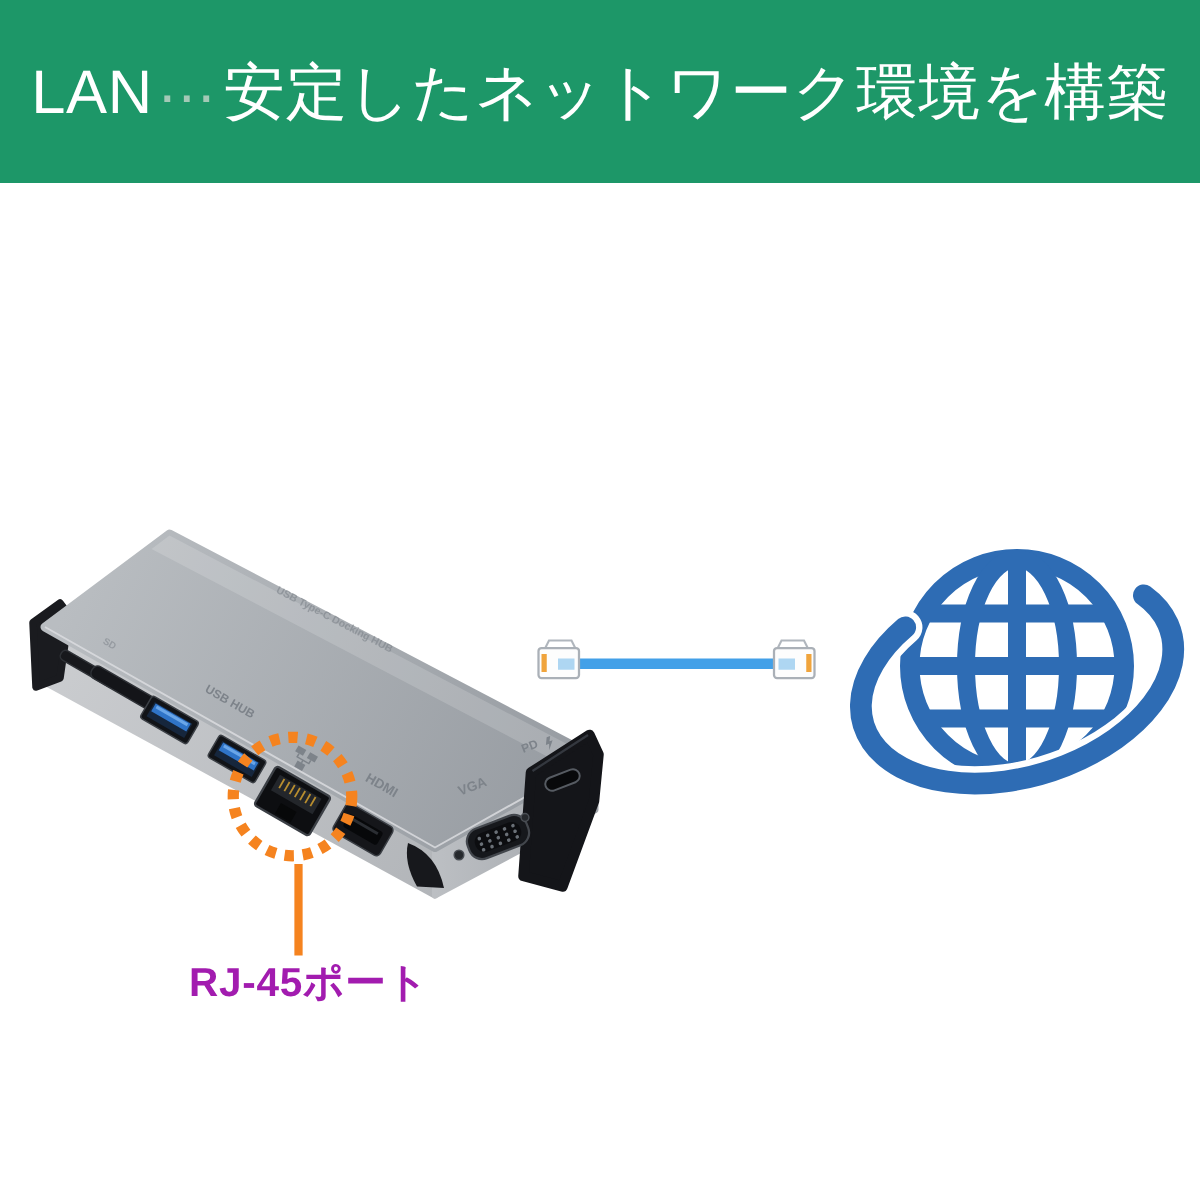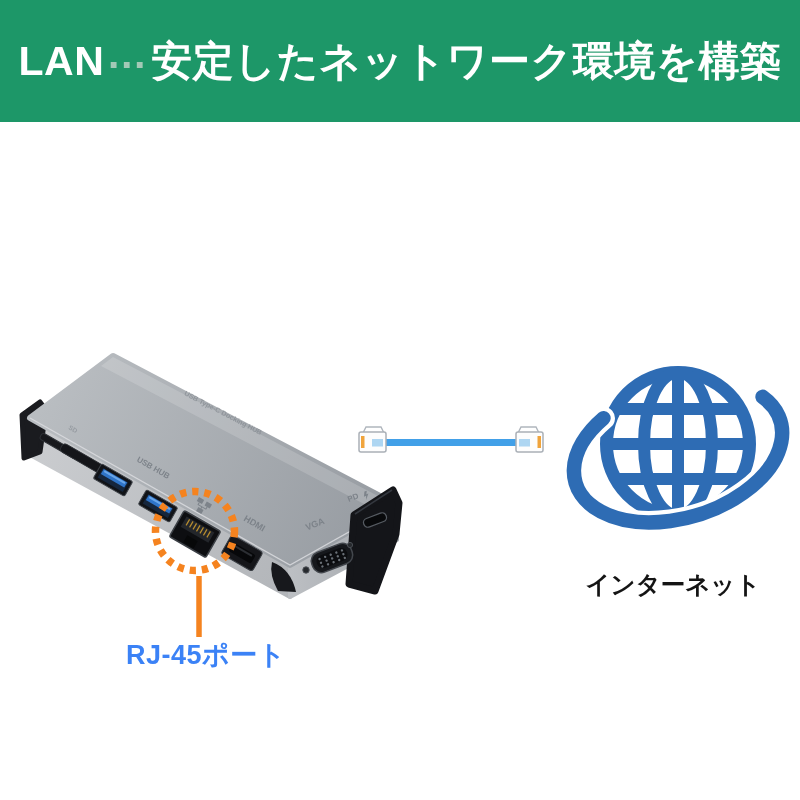--- a/index.html
+++ b/index.html
@@ -6,21 +6,21 @@
   * { box-sizing:border-box; }
   #stage {
     position:relative; width:800px; height:800px; background:#ffffff; overflow:hidden;
     font-family:"Liberation Sans","DejaVu Sans",sans-serif;
   }
   
   .header-bar {
     position:absolute; left:0; top:0; width:800px; height:122px;
     background:#1d9768; display:flex; align-items:center; justify-content:center;
   }
-  .header-bar .title-wrap { white-space:nowrap; font-weight:bold; font-size:41px; color:#ffffff; letter-spacing:0.5px; }
+  .header-bar .title-wrap { white-space:nowrap; font-weight:normal; font-size:41px; color:#ffffff; letter-spacing:0.5px; }
   .header-bar .title-dots { color:#a3c9b6; position:relative; top:-7px; letter-spacing:2px; margin:0 2px; }
   
   .subtitle {
     position:absolute; left:0; top:143px; width:800px; text-align:center;
     font-weight:bold; font-size:32px; line-height:38px; color:#191919; letter-spacing:1px;
   }
   
   .rj45-label {
     position:absolute; left:126px; top:637px; font-weight:bold; font-size:27px;
     color:#f5831f; letter-spacing:0.5px; white-space:nowrap;
@@ -192,15 +192,14 @@
       <g transform="rotate(-17 678 452)">
         <path d="M 616.6 397.9 A 107 66 0 1 0 775 424" fill="none" stroke="#ffffff" stroke-width="23" stroke-linecap="round"></path>
         <path class="gb" d="M 616.6 397.9 A 107 66 0 1 0 775 424" stroke-width="14.5" stroke-linecap="round"></path>
       </g>
     </g>
 
     <circle cx="195" cy="531" r="39.5" fill="none" stroke="#f5831f" stroke-width="7.5" stroke-dasharray="6.3 5.9"></circle>
     <line x1="199" y1="576" x2="199" y2="637" stroke="#f5831f" stroke-width="5.5"></line>
   </svg>
 
-  <div class="rj45-label" style="color: #3b82f6;">RJ-45ポート</div>
-  <div class="internet-label">インターネット</div>
+  <div class="rj45-label" style="color: #a21caf;">RJ-45ポート</div>
 </div>
 
 </body></html>

